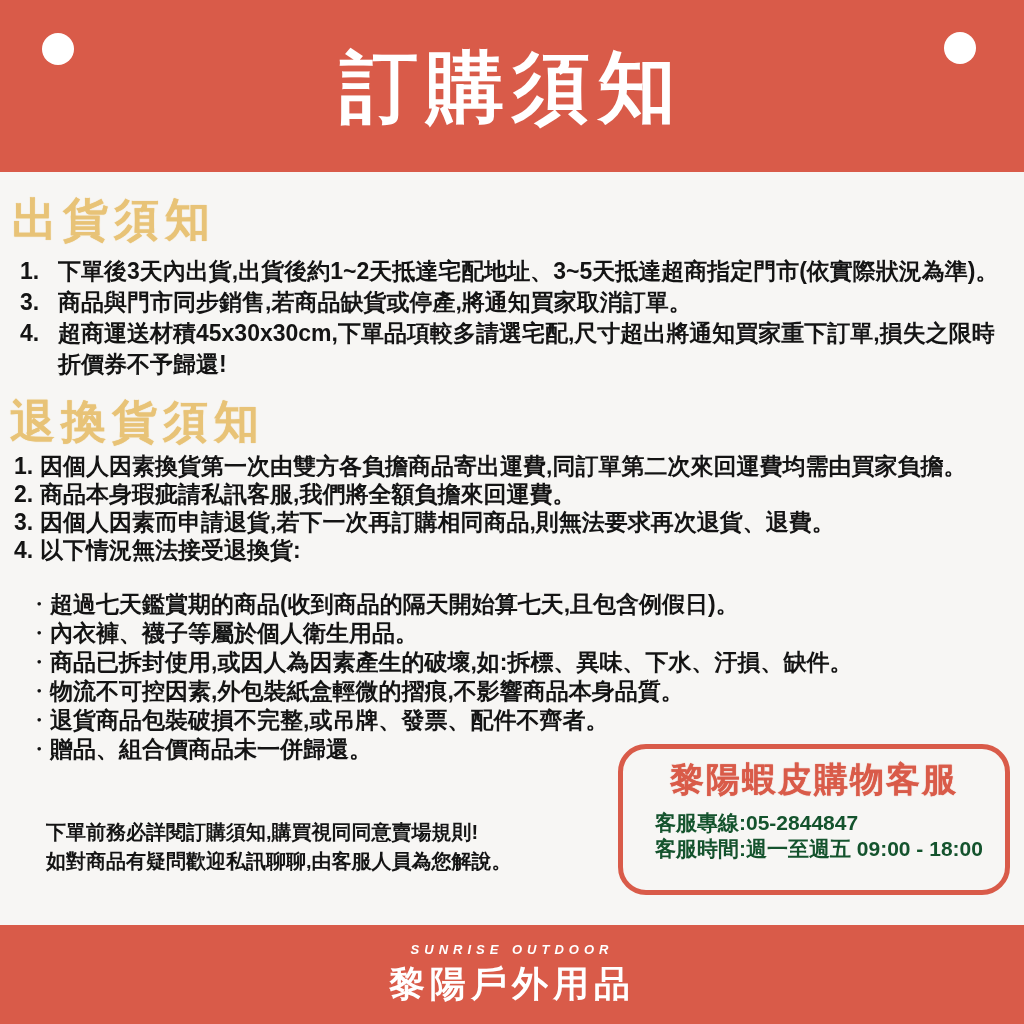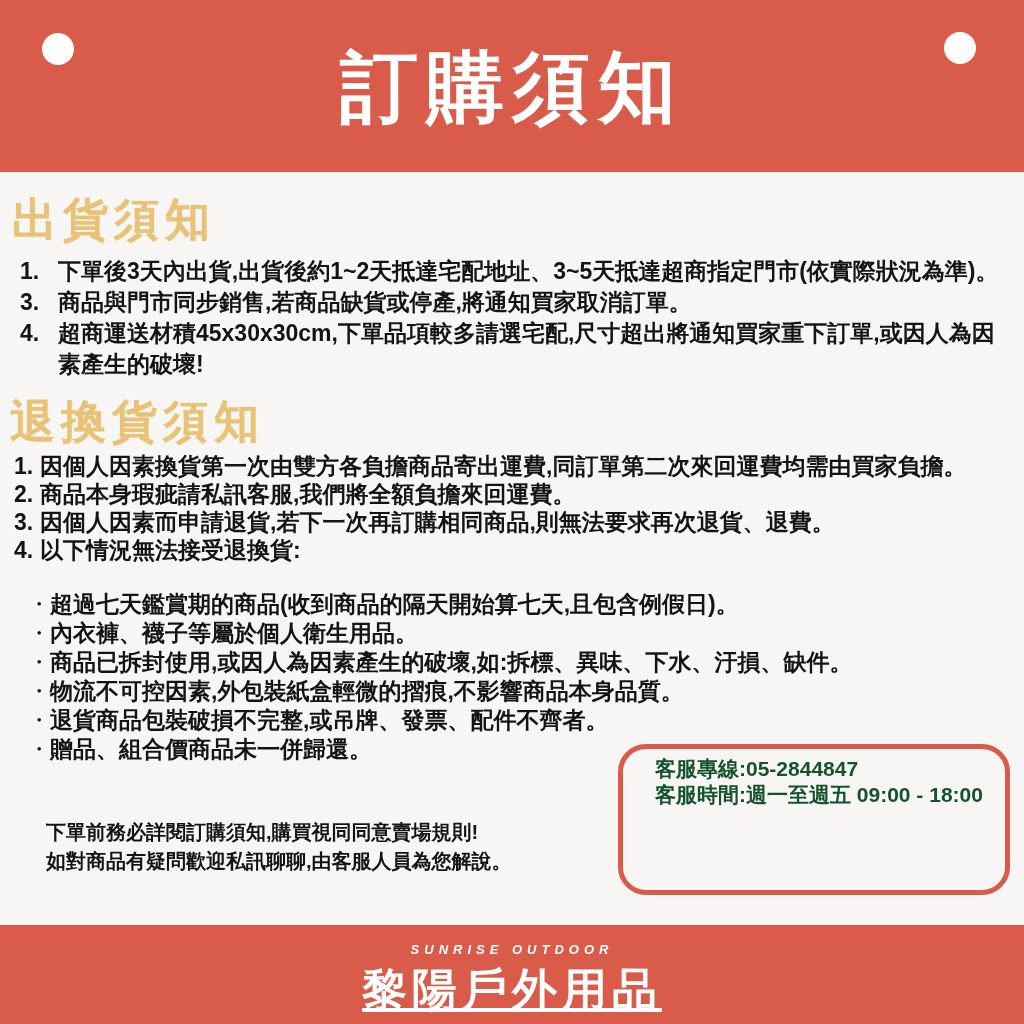--- a/index.html
+++ b/index.html
@@ -55,21 +55,21 @@
   .service-title {
     margin-top:8px; text-align:center; color:#d95b49;
     font-size:34px; font-weight:900; letter-spacing:2px;
     text-shadow:0 0 1px #d95b49;
   }
   .service-info { margin:7px 14px 0 32px; font-size:21px; font-weight:700; line-height:26px; color:#14532d; }
 
   
   .footer { position:absolute; left:0; bottom:0; width:1024px; height:99px; background:#d95b49; text-align:center; color:#ffffff; }
   .footer-tagline { padding-top:17px; font-size:13px; font-style:italic; font-weight:700; letter-spacing:5px;text-align:center; }
-  .footer-brand   { margin-top:3px; font-size:45px; font-weight:900; letter-spacing:5px;text-decoration:underline; }
+  .footer-brand   { margin-top:3px; font-size:36px; font-weight:900; letter-spacing:5px; }
 </style>
 </head>
 <body>
 
 <div class="page">
 
   <div class="header">
     <span class="dot dot-left"></span>
     <span class="dot dot-right"></span>
     <div class="header-title">訂購須知</div>
@@ -81,21 +81,21 @@
     <div class="row">
       <span class="num">1.</span>
       <span class="txt">下單後3天內出貨,出貨後約1~2天抵達宅配地址、3~5天抵達超商指定門市(依實際狀況為準)。</span>
     </div>
     <div class="row">
       <span class="num">3.</span>
       <span class="txt">商品與門市同步銷售,若商品缺貨或停產,將通知買家取消訂單。</span>
     </div>
     <div class="row">
       <span class="num">4.</span>
-      <span class="txt">超商運送材積45x30x30cm,下單品項較多請選宅配,尺寸超出將通知買家重下訂單,或因人為因素產生的破壞!</span>
+      <span class="txt">超商運送材積45x30x30cm,下單品項較多請選宅配,尺寸超出將通知買家重下訂單,損失之限時折價券不予歸還!</span>
     </div>
   </div>
 
   <div class="section-heading heading-returns">退換貨須知</div>
 
   <div class="list list-returns">
     <div class="row">
       <span class="num">1.</span>
       <span class="txt">因個人因素換貨第一次由雙方各負擔商品寄出運費,同訂單第二次來回運費均需由買家負擔。</span>
     </div>
@@ -139,20 +139,21 @@
       <span class="txt">贈品、組合價商品未一併歸還。</span>
     </div>
   </div>
 
   <div class="notice">
     <div>下單前務必詳閱訂購須知,購買視同同意賣場規則!</div>
     <div>如對商品有疑問歡迎私訊聊聊,由客服人員為您解說。</div>
   </div>
 
   <div class="service-card">
+    <div class="service-title">黎陽蝦皮購物客服</div>
     <div class="service-info">
       <div>客服專線:05-2844847</div>
       <div>客服時間:週一至週五 09:00 - 18:00</div>
     </div>
   </div>
 
   <div class="footer">
     <div class="footer-tagline">SUNRISE OUTDOOR</div>
     <div class="footer-brand">黎陽戶外用品</div>
   </div>

